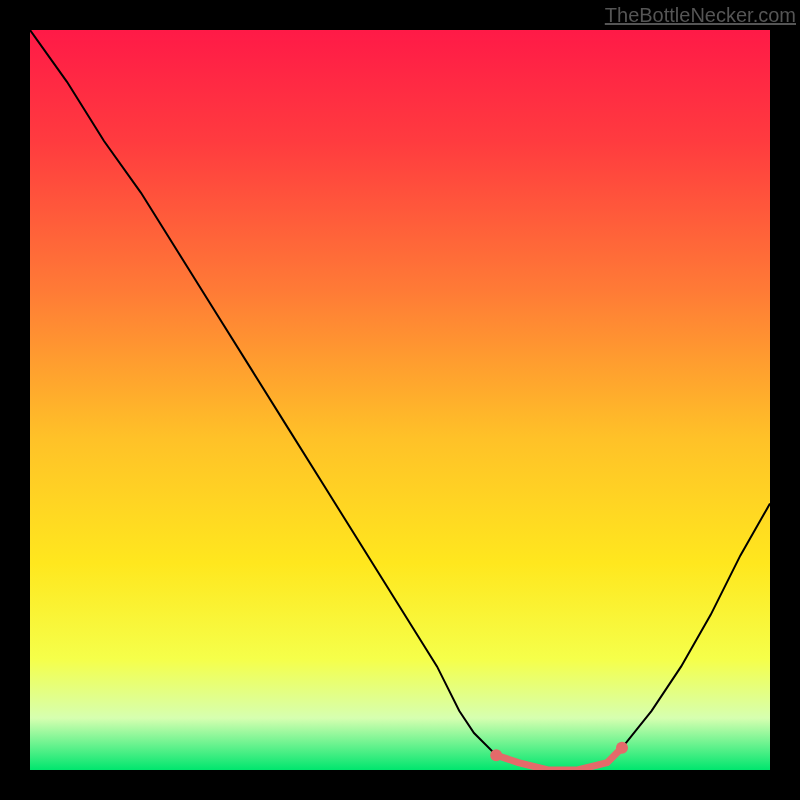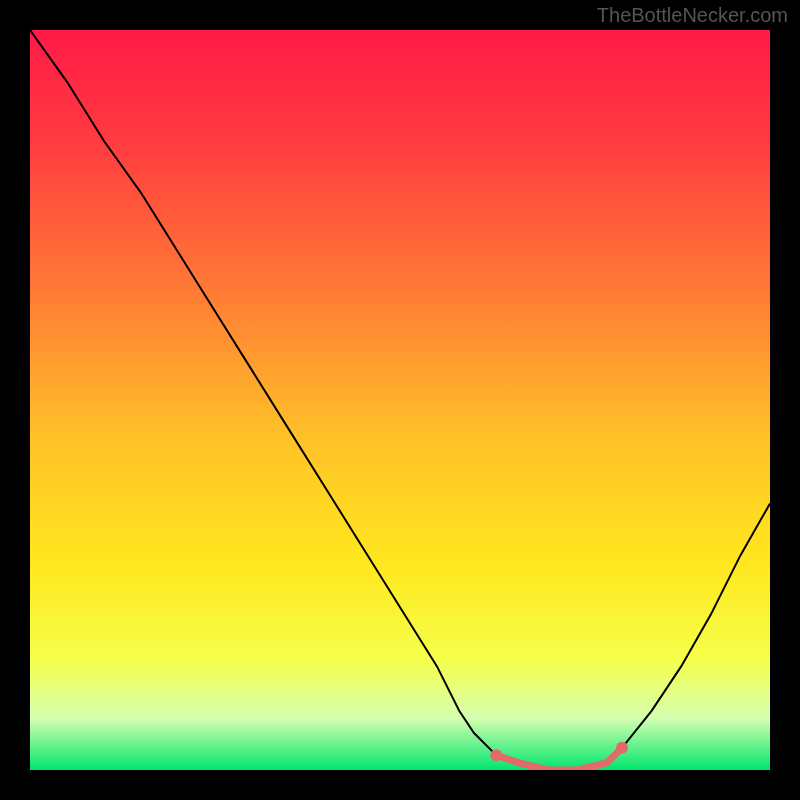--- a/index.html
+++ b/index.html
@@ -6,24 +6,25 @@
   body {
     width: 800px;
     height: 800px;
     background: #000;
     position: relative;
     font-family: Arial, sans-serif;
   }
   .watermark {
     position: absolute;
     top: 4px;
-    right: 12px;
+    right: 4px;
     color: #555;
     font-size: 20px;
     z-index: 10;
+    text-decoration: underline;
   }
   .plot {
     position: absolute;
     left: 30px;
     top: 30px;
     width: 740px;
     height: 740px;
   }
   .layer {
     position: absolute;

